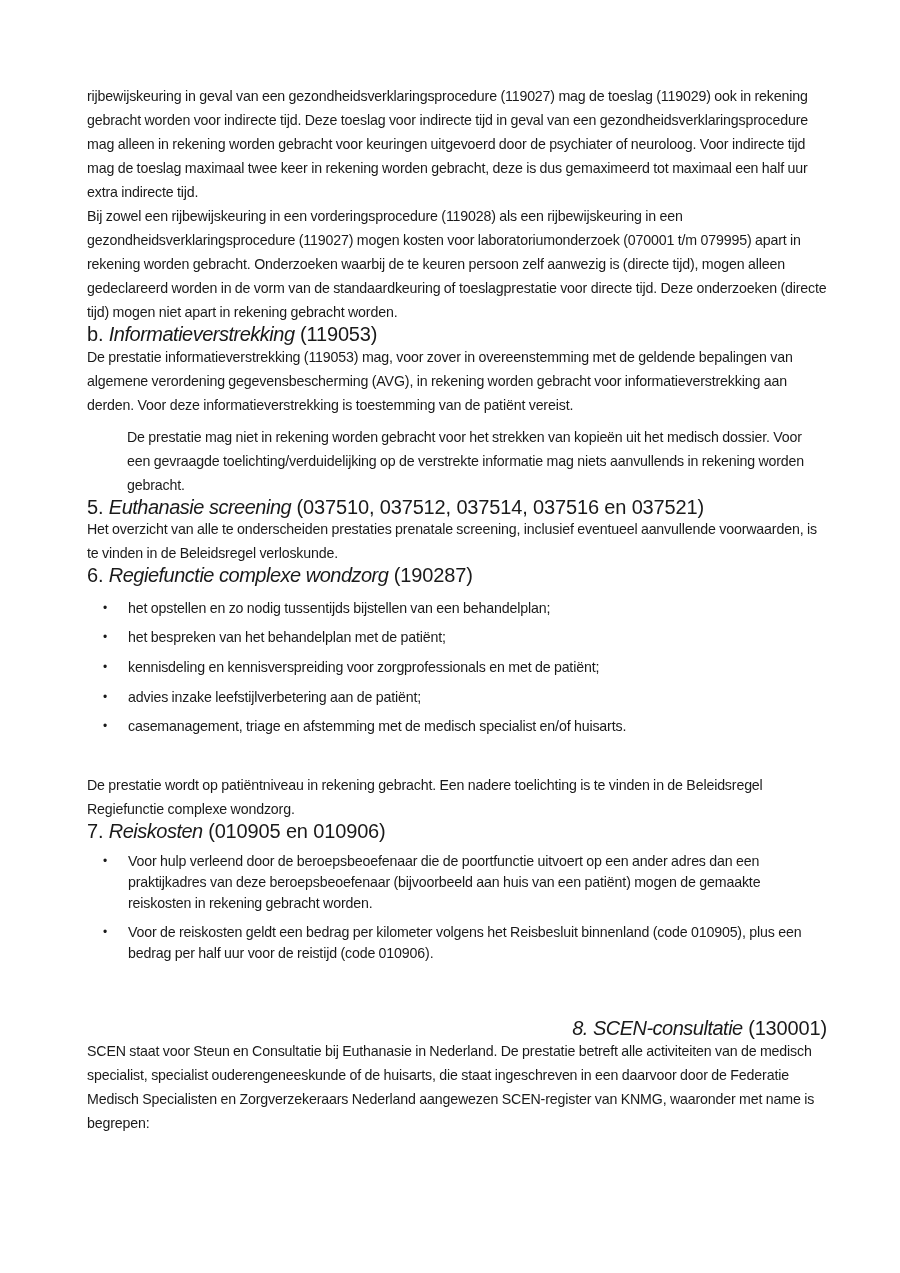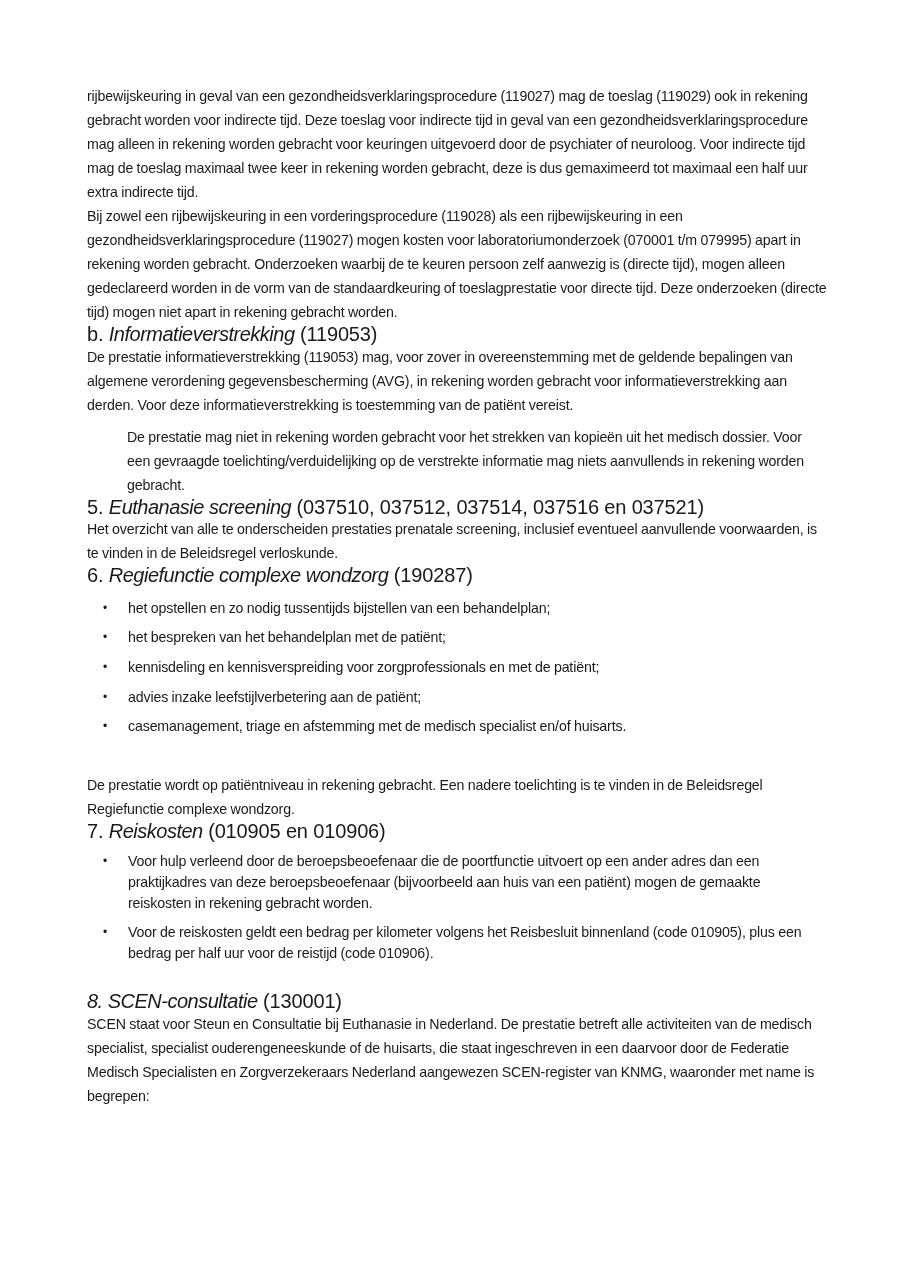--- a/index.html
+++ b/index.html
@@ -91,21 +91,21 @@
     <li><span class="bullet">•</span><span>casemanagement, triage en afstemming met de medisch specialist en/of huisarts.</span></li>
   </ul>
   <p class="p" style="margin-top:36px;">De prestatie wordt op patiëntniveau in rekening gebracht. Een nadere toelichting is te vinden in de Beleidsregel Regiefunctie complexe wondzorg.</p>
 
   <p class="heading gap-md"><span>7. </span><em>Reiskosten</em><span> (010905 en 010906)</span></p>
   <ul class="bullets" style="margin-top:10px;">
     <li><span class="bullet">•</span><span>Voor hulp verleend door de beroepsbeoefenaar die de poortfunctie uitvoert op een ander adres dan een praktijkadres van deze beroepsbeoefenaar (bijvoorbeeld aan huis van een patiënt) mogen de gemaakte reiskosten in rekening gebracht worden.</span></li>
     <li><span class="bullet">•</span><span>Voor de reiskosten geldt een bedrag per kilometer volgens het Reisbesluit binnenland (code 010905), plus een bedrag per half uur voor de reistijd (code 010906).</span></li>
   </ul>
 
-  <p class="heading" style="margin-top:28px;"><em>8. SCEN-</em><em>consultatie</em><span> (130001)</span></p>
+  <p class="heading" style="margin-top:55px;text-align:right;"><em>8. SCEN-</em><em>consultatie</em><span> (130001)</span></p>
   <p class="p">SCEN staat voor Steun en Consultatie bij Euthanasie in Nederland. De prestatie betreft alle activiteiten van de medisch specialist, specialist ouderengeneeskunde of de huisarts, die staat ingeschreven in een daarvoor door de Federatie Medisch Specialisten en Zorgverzekeraars Nederland aangewezen SCEN-register van KNMG, waaronder met name is begrepen:</p>
 
 </div>
 
 <div class="footer">
   <span>Regeling medisch-specialistische zorg - NR/REG-2103a</span>
   <span>Pagina 71 van 118</span>
 </div>
 
 </body></html>

